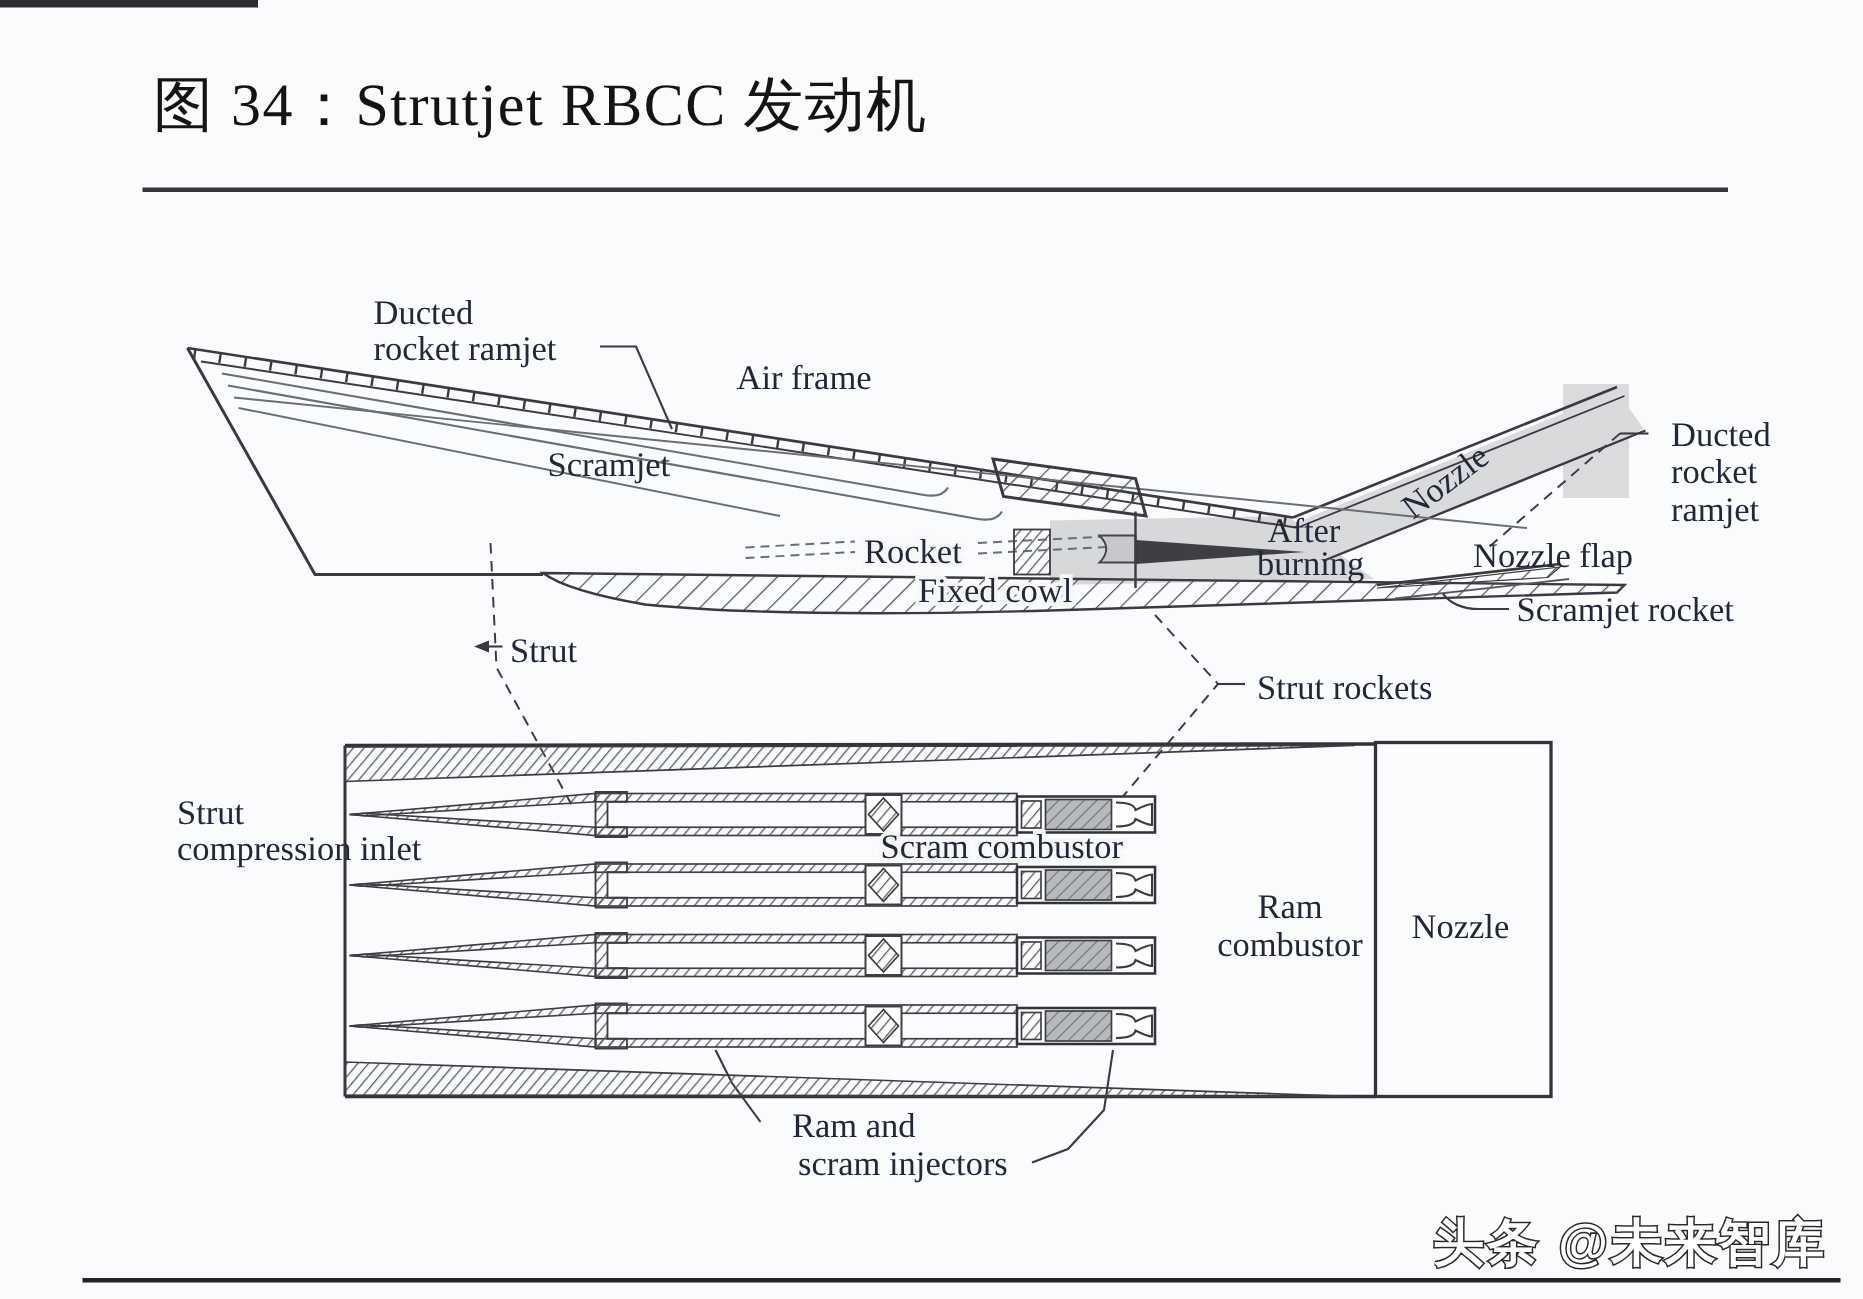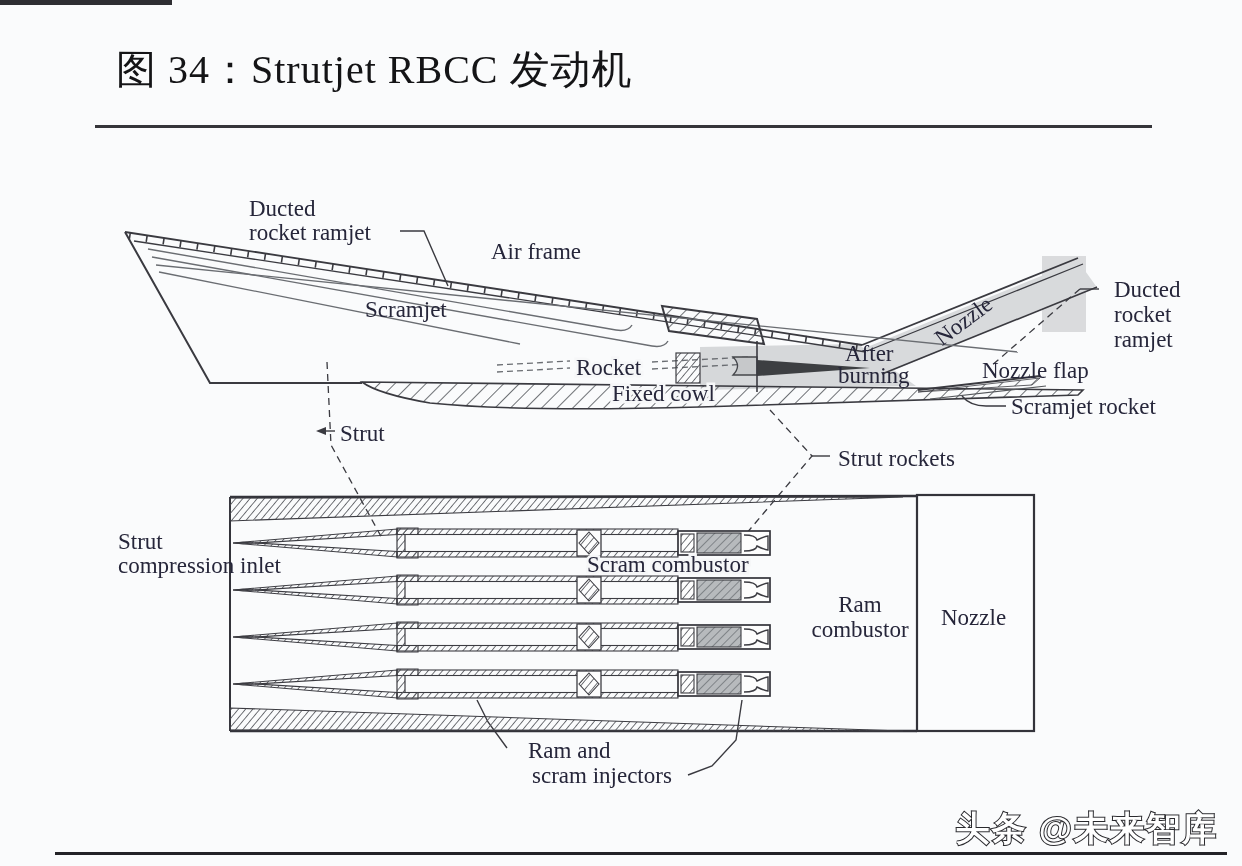--- a/index.html
+++ b/index.html
@@ -7,21 +7,21 @@
     position:relative;
     width:1242px;height:866px;
     background:#fafbfc;
     overflow:hidden;
     font-family:"Liberation Serif",serif;
   }
   .top-left-bar{
     position:absolute;left:0;top:0;width:172px;height:5px;background:#2e2e32;
   }
   .fig-title{
-    position:absolute;left:116px;top:42px;margin:0;
+    position:absolute;left:102px;top:42px;margin:0;
     font-size:40px;font-weight:500;color:#141416;
     letter-spacing:1px;white-space:nowrap;
   }
   .title-rule{
     position:absolute;left:95px;top:125px;width:1057px;height:3px;background:#35353a;
   }
   .bottom-rule{
     position:absolute;left:55px;top:852px;width:1172px;height:3px;background:#232327;
   }
   svg.diagram{position:absolute;left:0;top:0;}

